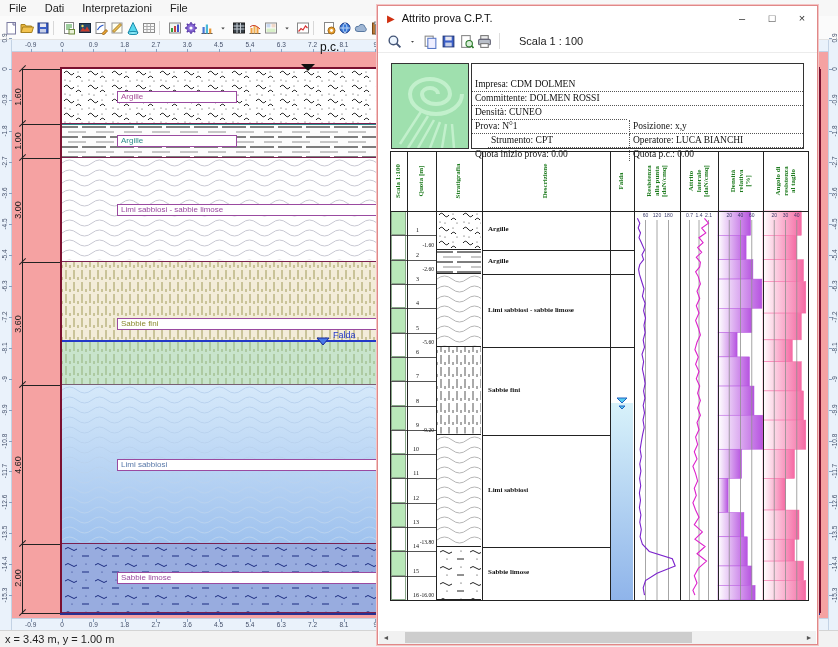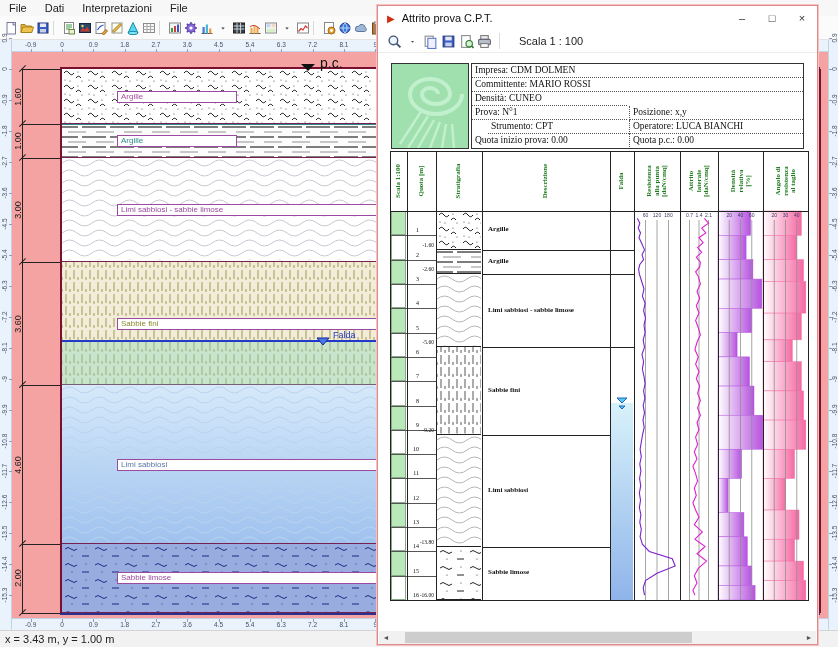--- a/index.html
+++ b/index.html
@@ -35,21 +35,21 @@
   #dlg-title-text{font-size:11px;color:#111;flex:1;}
   .wbtn{width:30px;height:22px;display:inline-flex;align-items:center;justify-content:center;
         font-size:11px;color:#333;}
   #dlg-toolbar{left:0;top:24px;width:100%;height:23px;display:flex;align-items:center;
                border-bottom:1px solid #ececec;padding-left:7px;}
   .dbtn{width:18px;height:18px;display:inline-flex;align-items:center;justify-content:center;}
   #dlg-scale-label{font-size:11px;color:#222;margin-left:14px;}
   #dlg-content{left:0;top:47px;width:439px;height:591px;background:#fff;overflow:hidden;}
   
   .rinfo{font-family:"Liberation Serif",serif;font-size:9.5px;color:#111;line-height:13px;
-         padding:0 3px;white-space:nowrap;overflow:hidden;}
+         padding:0 3px;white-space:nowrap;overflow:hidden;margin-top:14px;}
   .dotb{border-bottom:1px dotted #555;}
   
   #dlg-hscroll{left:1px;top:578px;width:437px;height:13px;background:#f1f1f1;display:flex;align-items:center;}
   .sarr{width:14px;text-align:center;font-size:7px;color:#555;}
   #dlg-thumb{position:absolute;left:26px;top:1px;width:287px;height:11px;background:#cdcdcd;}
   .hdrtxt{position:absolute;left:50%;top:50%;transform:translate(-50%,-50%) rotate(-90deg);
           width:58px;text-align:center;white-space:pre-line;line-height:1.08;
           font-family:"Liberation Serif",serif;font-weight:bold;font-size:7px;color:#1e7b1e;}
 </style>
 </head>
@@ -442,21 +442,21 @@
           <path d="M1,1 h12 l-6,7z" fill="#4878e8" stroke="#1a2a98"></path>
         </svg></div>
       <div style="position: absolute; left: 333px; top: 329.76px; font-size: 9px; color: rgb(34, 56, 200);">Falda</div>
       <div style="position: absolute; left: 60px; top: 69px; width: 2px; height: 543.52px; background: rgb(122, 16, 48);"></div>
       <div style="position: absolute; left: 60px; top: 67px; width: 760px; height: 2px; background: rgb(122, 16, 48);"></div>
       <div style="position: absolute; left: 819px; top: 69px; width: 2px; height: 543.52px; background: rgb(122, 16, 48);"></div>
       <div style="position: absolute; left: 60px; top: 612.52px; width: 760px; height: 2px; background: rgb(40, 48, 144);"></div>
       <div style="position: absolute; left: 300px; top: 58px;"><svg width="16" height="9">
           <path d="M1,1 h14 l-7,7z" fill="#111"></path>
         </svg></div>
-      <div style="position: absolute; left: 320px; top: 55px; font-size: 14px; color: rgb(17, 17, 17);">p.c.</div>
+      <div style="position: absolute; left: 320px; top: 40px; font-size: 12px; color: rgb(17, 17, 17);">p.c.</div>
       <div style="position: absolute; left: 22px; top: 69px; width: 1px; height: 543.52px; background: rgb(34, 34, 34);"></div>
       <div style="position: absolute; left: 22px; top: 69px; width: 38px; height: 1px; background: rgb(34, 34, 34);"></div>
       <div style="position: absolute; left: 18px; top: 68px; width: 9px; height: 1px; background: rgb(34, 34, 34); transform: rotate(-45deg);"></div>
       <div style="position: absolute; left: 22px; top: 124.04px; width: 38px; height: 1px; background: rgb(34, 34, 34);"></div>
       <div style="position: absolute; left: 18px; top: 123.04px; width: 9px; height: 1px; background: rgb(34, 34, 34); transform: rotate(-45deg);"></div>
       <div style="position: absolute; left: 22px; top: 158.44px; width: 38px; height: 1px; background: rgb(34, 34, 34);"></div>
       <div style="position: absolute; left: 18px; top: 157.44px; width: 9px; height: 1px; background: rgb(34, 34, 34); transform: rotate(-45deg);"></div>
       <div style="position: absolute; left: 22px; top: 261.64px; width: 38px; height: 1px; background: rgb(34, 34, 34);"></div>
       <div style="position: absolute; left: 18px; top: 260.64px; width: 9px; height: 1px; background: rgb(34, 34, 34); transform: rotate(-45deg);"></div>
       <div style="position: absolute; left: 22px; top: 385.48px; width: 38px; height: 1px; background: rgb(34, 34, 34);"></div>
@@ -535,21 +535,21 @@
 
       <div class="abs" style="left:13px;top:10px;width:78px;height:86px;border:1px solid #333;overflow:hidden;">
         <svg width="76" height="84" viewBox="0 0 76 84">
           <rect width="76" height="84" fill="#9fe0ae"></rect>
           <path d="M70,30 a26,20 0 1,1 -52,0 a20,15 0 1,1 40,0 a14,10 0 1,1 -28,0 a8,6 0 1,1 16,0" stroke="#c2f0cc" stroke-width="4" fill="none"></path>
           <path d="M8,80 L30,46 M16,84 L36,52 M26,84 L42,56 M38,84 L48,58 M50,84 L54,60 M62,84 L60,60" stroke="#c2f0cc" stroke-width="2.5"></path>
         </svg>
       </div>
       <div class="abs" style="left:93px;top:10px;width:333px;height:86px;border:1px solid #333;">
         <div class="rinfo dotb abs" style="left:0;top:0;width:331px;">Impresa: CDM DOLMEN</div>
-        <div class="rinfo dotb abs" style="left:0;top:14px;width:331px;">Committente: MARIO ROSSI</div>
+        <div class="rinfo dotb abs" style="left:0;top:14px;width:331px;">Committente: DOLMEN ROSSI</div>
         <div class="rinfo dotb abs" style="left:0;top:28px;width:155px;">Densità: CUNEO</div>
         <div class="rinfo dotb abs" style="left:0;top:42px;width:155px;">Prova: N°1</div>
         <div class="rinfo dotb abs" style="left:157px;top:42px;width:174px;border-left:1px dotted #555;">Posizione: x,y</div>
         <div class="rinfo dotb abs" style="left:16px;top:56px;width:155px;">Strumento: CPT</div>
         <div class="rinfo dotb abs" style="left:157px;top:56px;width:174px;border-left:1px dotted #555;">Operatore: LUCA BIANCHI</div>
         <div class="rinfo abs" style="left:0;top:70px;width:155px;">Quota inizio prova: 0.00</div>
         <div class="rinfo abs" style="left:157px;top:70px;width:174px;border-left:1px dotted #555;">Quota p.c.: 0.00</div>
       </div>
       <div id="dlg-table" class="abs" style="left:0;top:0;width:439px;height:591px;">
           <div style="position: absolute; left: 12px; top: 98px; width: 17px; height: 60px;">

